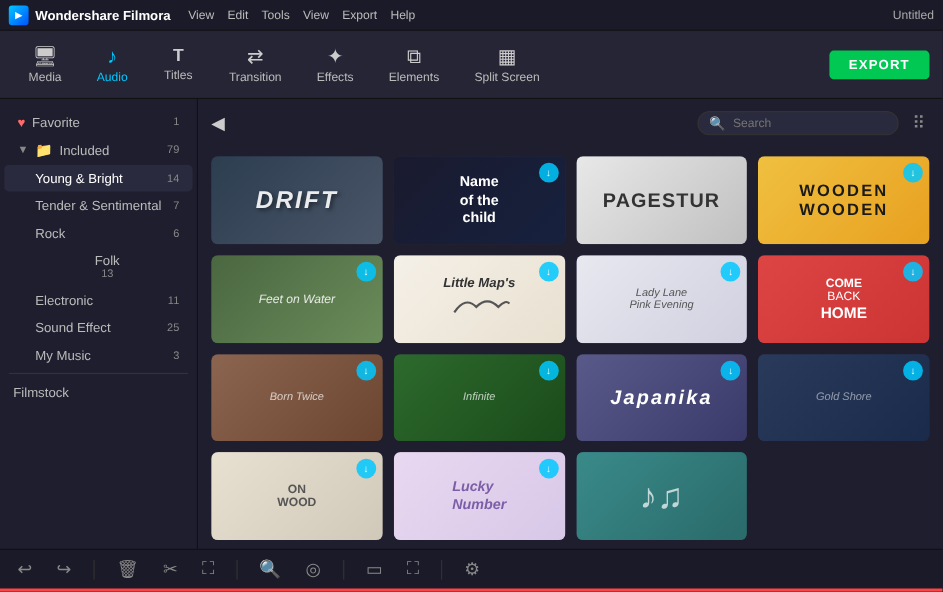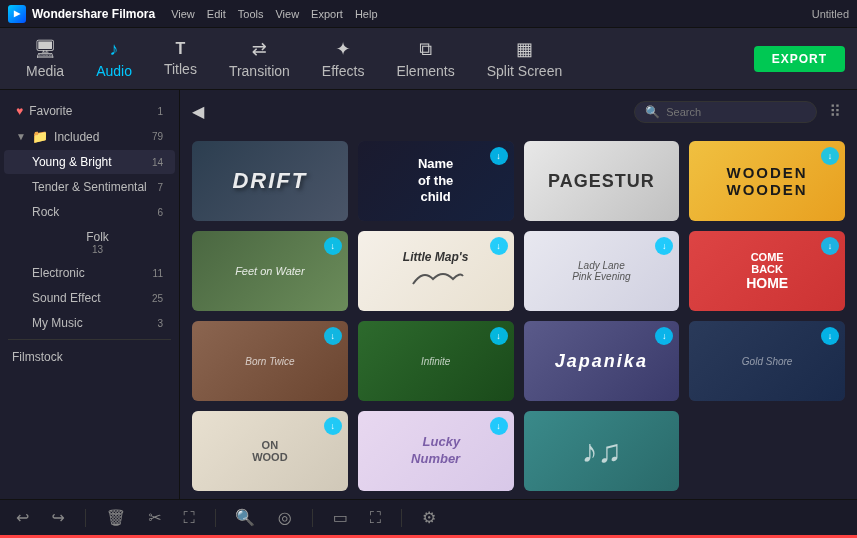--- a/index.html
+++ b/index.html
@@ -11,21 +11,21 @@
     .app-logo-icon { width: 18px; height: 18px; background: linear-gradient(135deg, #00c8ff, #0050ff); border-radius: 3px; display: flex; align-items: center; justify-content: center; font-size: 8px; color: #fff; }
     .menu-bar { display: flex; gap: 12px; font-size: 11px; color: #bbb; }
     .menu-bar span { cursor: pointer; }
     .title-area { margin-left: auto; font-size: 11px; color: #aaa; }
 
     
     .toolbar { background: #252535; height: 62px; display: flex; align-items: center; padding: 0 12px; gap: 4px; border-bottom: 1px solid #111; }
     .toolbar-item { display: flex; flex-direction: column; align-items: center; gap: 3px; padding: 6px 14px; border-radius: 6px; cursor: pointer; min-width: 56px; }
     .toolbar-item.active { color: #00c8ff; }
     .toolbar-item .t-icon { font-size: 18px; }
-    .toolbar-item .t-label { font-size: 14px; color: #bbb; }
+    .toolbar-item .t-label { font-size: 11px; color: #bbb; }
     .toolbar-item.active .t-label { color: #00c8ff; }
     .export-btn { margin-left: auto; background: #00c853; color: #fff; border: none; border-radius: 4px; padding: 6px 18px; font-size: 12px; font-weight: 700; cursor: pointer; letter-spacing: 1px; }
 
     
     .main { display: flex; flex: 1; overflow: hidden; }
 
     
     .sidebar { width: 180px; background: #1e1e2e; border-right: 1px solid #111; padding: 8px 0; overflow-y: auto; flex-shrink: 0; }
     .sidebar-item { display: flex; align-items: center; justify-content: space-between; padding: 5px 12px; cursor: pointer; font-size: 12px; color: #bbb; border-radius: 4px; margin: 1px 4px; }
     .sidebar-item.active { background: #2a2a3e; color: #fff; }
@@ -257,21 +257,21 @@
           <span style="font-size:10px;color:#555;font-style:italic;text-align:center;">Lady Lane<br>Pink Evening</span>
           <div class="download-badge">↓</div>
         </div>
 
       </div>
 
       <div class="card">
         <div class="card-thumb thumb-lowtree" style="position:relative;">
           <div style="text-align:center;color:#fff;">
             <div style="font-size:11px;font-weight:900;">COME</div>
-            <div style="font-size:11px;font-weight:700;">BACK</div>
+            <div style="font-size:11px;font-weight:400;">BACK</div>
             <div style="font-size:14px;font-weight:900;">HOME</div>
           </div>
           <div class="download-badge">↓</div>
         </div>
 
       </div>
 
       <div class="card">
         <div class="card-thumb thumb-mark" style="position:relative;">
           <span style="color:rgba(255,255,255,0.7);font-size:10px;font-style:italic;">Born Twice</span>
@@ -307,21 +307,21 @@
       <div class="card">
         <div class="card-thumb thumb-on" style="position:relative;">
           <div style="text-align:center;color:#555;font-size:11px;font-weight:700;">ON<br>WOOD</div>
           <div class="download-badge">↓</div>
         </div>
 
       </div>
 
       <div class="card">
         <div class="card-thumb thumb-lucky" style="position:relative;">
-          <div style="text-align:right;color:#7b5ea7;font-size:13px;font-weight:700;font-style:italic;line-height:1.3;">Lucky<br>Number</div>
+          <div style="text-align:left;color:#7b5ea7;font-size:13px;font-weight:700;font-style:italic;line-height:1.3;">Lucky<br>Number</div>
           <div class="download-badge">↓</div>
         </div>
 
       </div>
 
       <div class="card">
         <div class="card-thumb thumb-music" style="position:relative;">
           <span style="font-size:32px;color:rgba(255,255,255,0.7);">♪♫</span>
         </div>
 

